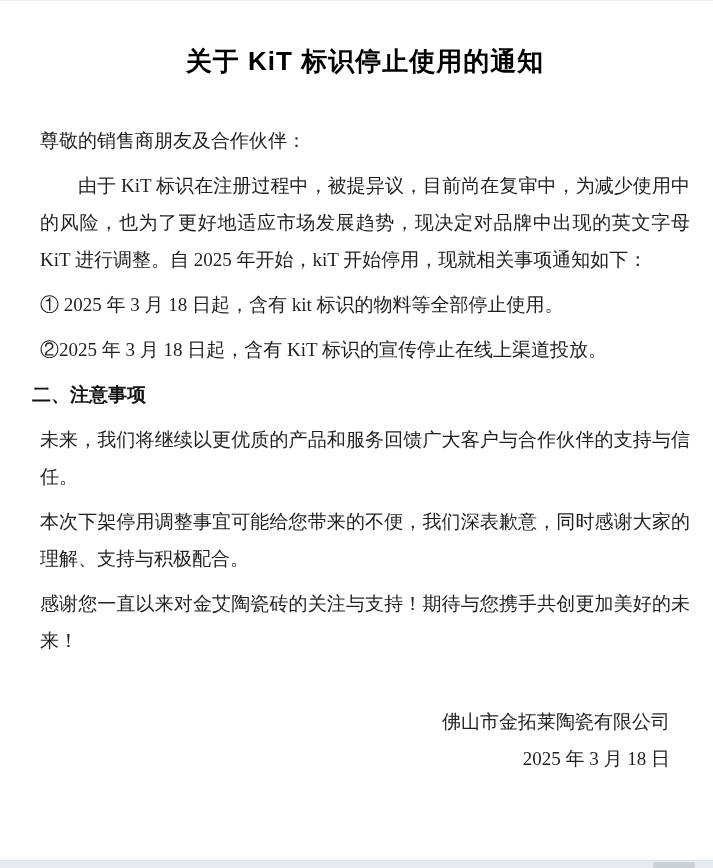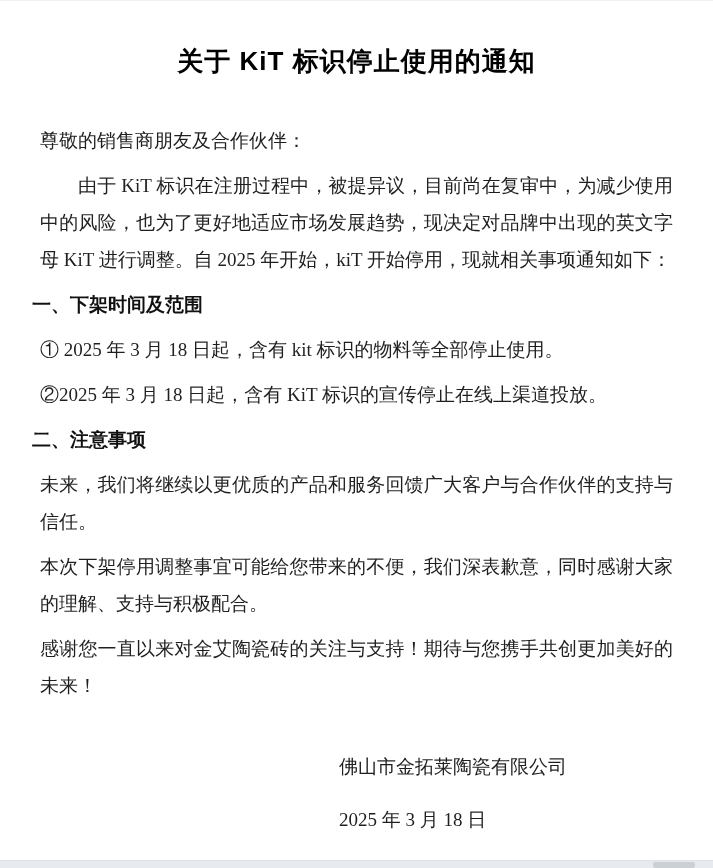--- a/index.html
+++ b/index.html
@@ -11,21 +11,21 @@
   }
   .page {
     position: relative;
     width: 713px; height: 868px;
     background: #ffffff;
     border-top: 1px solid #f1f2f3;
     box-sizing: border-box;
     color: #1f1f1f;
   }
   .content {
-    padding: 43px 32px 0 32px;
+    padding: 43px 15px 0 32px;
     box-sizing: border-box;
   }
   .doc-title {
     font-family: "Liberation Sans", "DejaVu Sans", sans-serif;
     font-size: 26px;
     font-weight: 800;
     line-height: 34px;
     text-align: center;
     color: #000000;
     margin: 0 0 44px 0;
@@ -48,24 +48,24 @@
     line-height: 37px;
     color: #111111;
     text-align: left;
   }
   .closing {
     margin: 44px 28px 0 auto;
     width: 330px;
     text-align: center;
   }
   .closing p {
-    margin: 16px;
+    margin: 0;
     font-size: 19px;
     line-height: 37px;
-    text-align: left;
+    text-align: right;
     color: #1f1f1f;
   }
   .hscrollbar {
     position: absolute;
     left: 0; bottom: 0;
     width: 713px; height: 8px;
     background: #e7ebef;
     border-top: 1px solid #dde2e6;
     box-sizing: border-box;
   }
@@ -82,21 +82,20 @@
 
 <div class="page">
   <div class="content">
 
     <h1 class="doc-title">关于 KiT 标识停止使用的通知</h1>
 
     <p class="body-line">尊敬的销售商朋友及合作伙伴：</p>
 
     <p class="body-line indent">由于 KiT 标识在注册过程中，被提异议，目前尚在复审中，为减少使用中的风险，也为了更好地适应市场发展趋势，现决定对品牌中出现的英文字母 KiT 进行调整。自 2025 年开始，kiT 开始停用，现就相关事项通知如下：</p>
 
-    <h2 class="sec-heading">一、下架时间及范围</h2>
 
     <p class="body-line">① 2025 年 3 月 18 日起，含有 kit 标识的物料等全部停止使用。</p>
 
     <p class="body-line">②2025 年 3 月 18 日起，含有 KiT 标识的宣传停止在线上渠道投放。</p>
 
     <h2 class="sec-heading">二、注意事项</h2>
 
 
     <p class="body-line">未来，我们将继续以更优质的产品和服务回馈广大客户与合作伙伴的支持与信任。</p>
 

